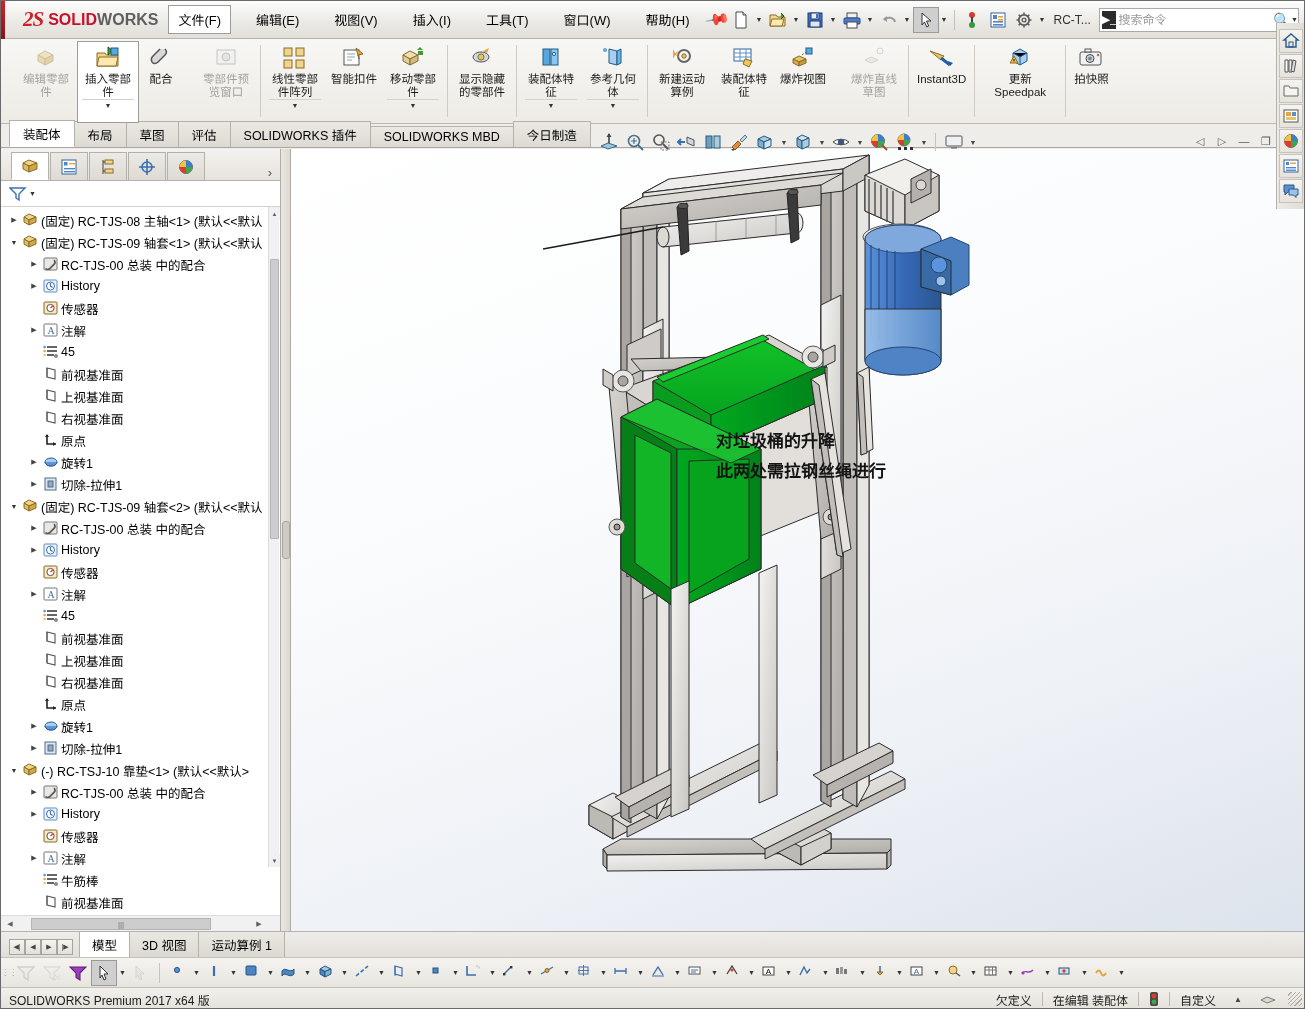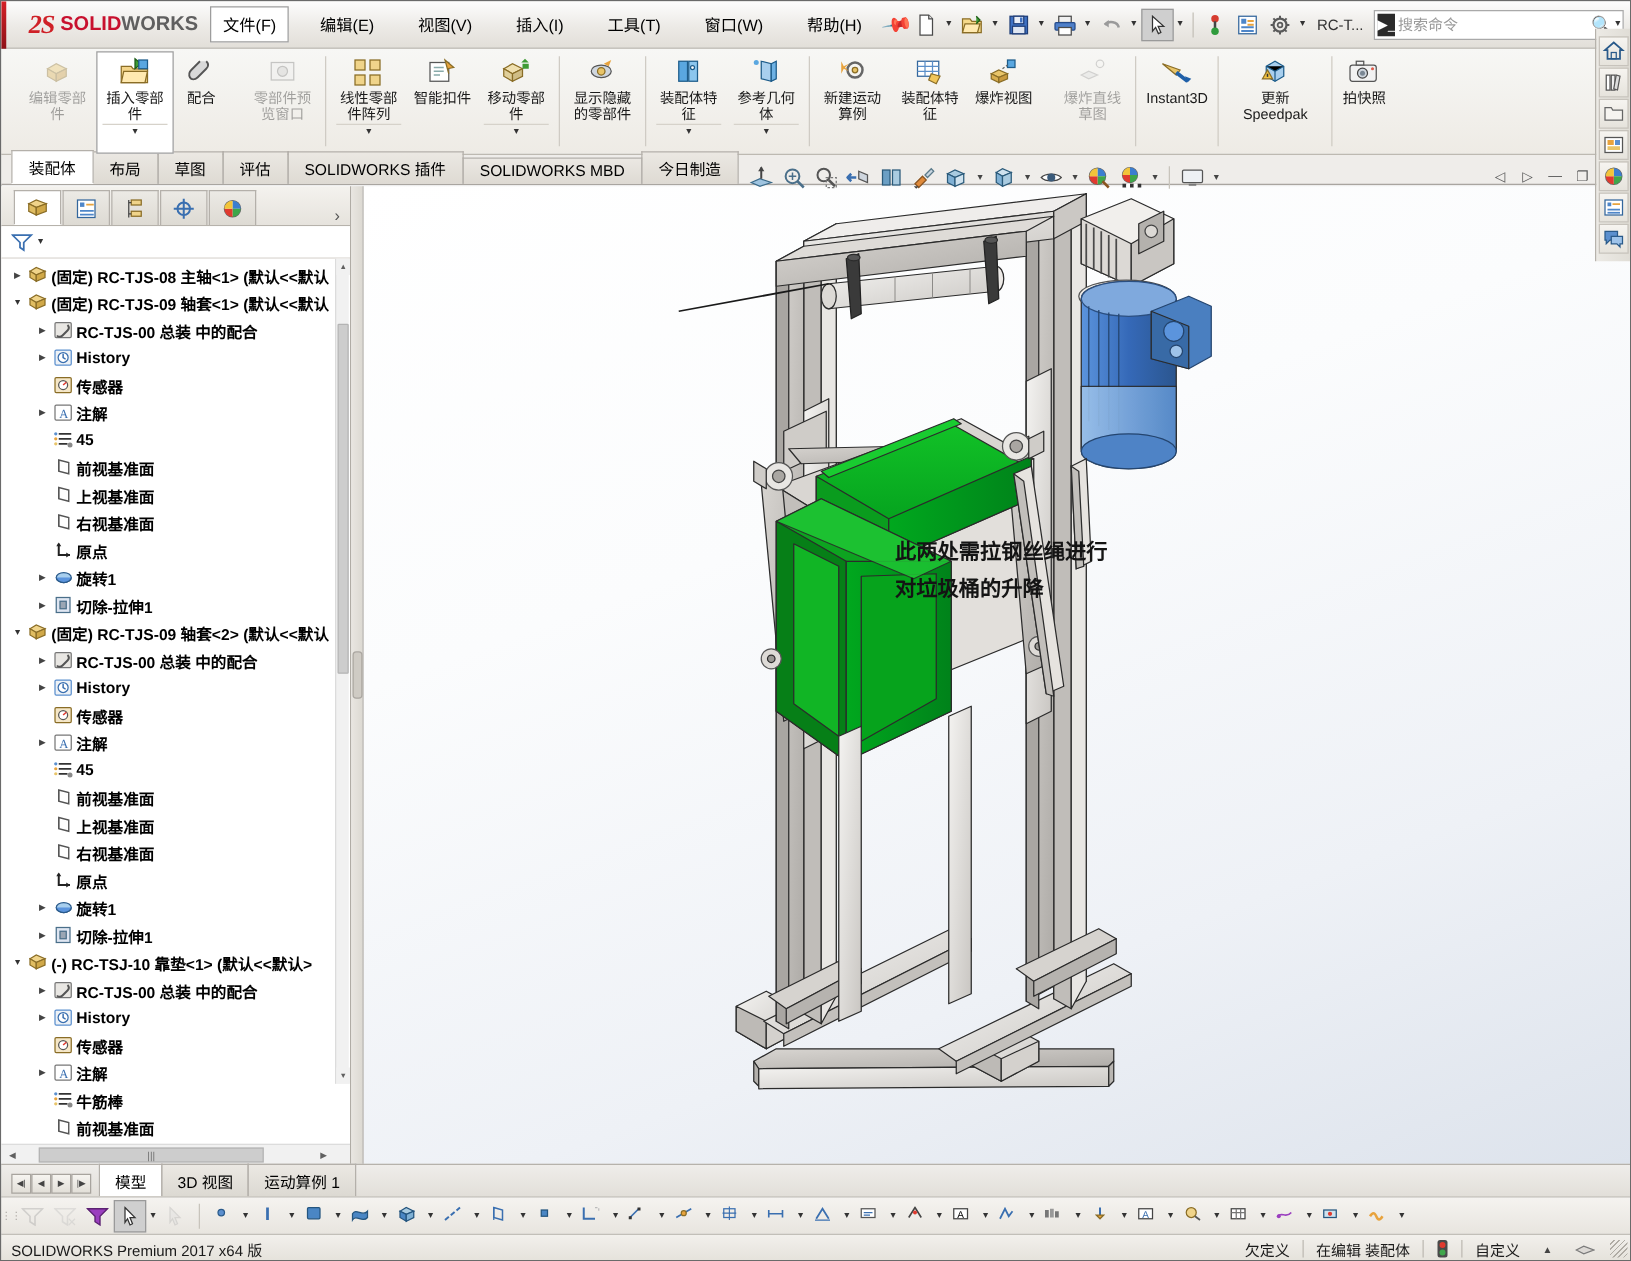--- a/index.html
+++ b/index.html
@@ -105,21 +105,21 @@
   .filterbar{height:26px;display:flex;align-items:center;padding:0 4px;
     border-bottom:1px solid #d6d2cb;background:#fff;}
   .funnel{display:flex;align-items:center;gap:2px;padding:2px 4px;cursor:pointer;}
 
   .tree{flex:1;overflow:hidden;position:relative;background:#fff;padding-top:2px;}
   .trow{display:flex;align-items:center;height:22px;white-space:nowrap;cursor:default;
     font-size:12.5px;padding-right:4px;}
   .tarrow{width:14px;text-align:center;font-size:7px;color:#444;flex:0 0 14px;cursor:pointer;}
   .tarrow.down{color:#333;}
   .ticon{width:20px;height:18px;display:flex;align-items:center;justify-content:center;flex:0 0 20px;}
-  .tlabel{overflow:hidden;text-overflow:clip;font-weight:bold;}
+  .tlabel{overflow:hidden;text-overflow:clip;}
 
   .tscroll{position:absolute;right:1px;top:58px;width:11px;height:660px;background:#f1f1f1;
      border-left:1px solid #dcdcdc;}
   .tscroll .thumb{position:absolute;left:1px;top:52px;width:9px;height:280px;
      background:#cdcdcd;border:1px solid #b4b4b4;border-radius:1px;}
   .tscroll .up,.tscroll .dn{position:absolute;left:0;width:11px;height:13px;
      display:flex;align-items:center;justify-content:center;font-size:6px;color:#606060;
      background:#f1f1f1;cursor:pointer;}
   .tscroll .up{top:0;} .tscroll .dn{bottom:0;}
 
@@ -1229,22 +1229,22 @@
 
         <g stroke="#2b2b2b" stroke-width="1">
           <path d="M566 224 L578 218 L582 300 L570 306 Z" fill="#e6e3df"></path>
           <path d="M566 224 L572 228 L576 304 L570 306 Z" fill="#c2bfbb"></path>
         </g>
 
         <path d="M252 100 L372 78" fill="none" stroke="#1a1a1a" stroke-width="1.4"></path>
       </svg>
 
       <div class="annot">
+        <div>对垃圾桶的升降</div>
         <div>此两处需拉钢丝绳进行</div>
-        <div>对垃圾桶的升降</div>
       </div>
 
     </div>
   </div>
 
   <div class="taskpane">
     <div class="tpb">
       <svg width="18" height="18" viewBox="0 0 18 18">
           <path d="M9 2 L16 8 H14 V15 H4 V8 H2 Z" fill="none" stroke="#2a5a8a" stroke-width="1.4"></path>
           <rect x="7" y="10" width="4" height="5" fill="none" stroke="#2a5a8a"></rect>

